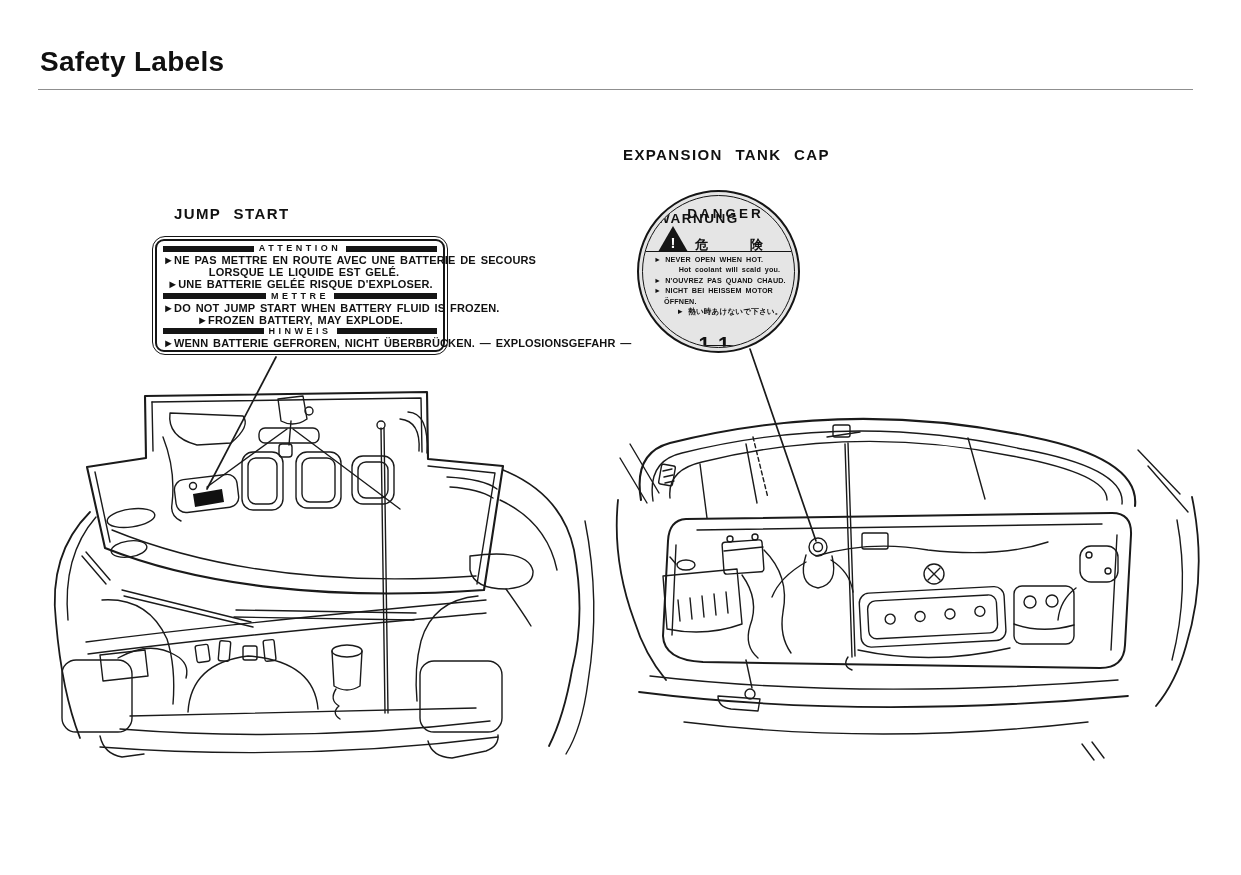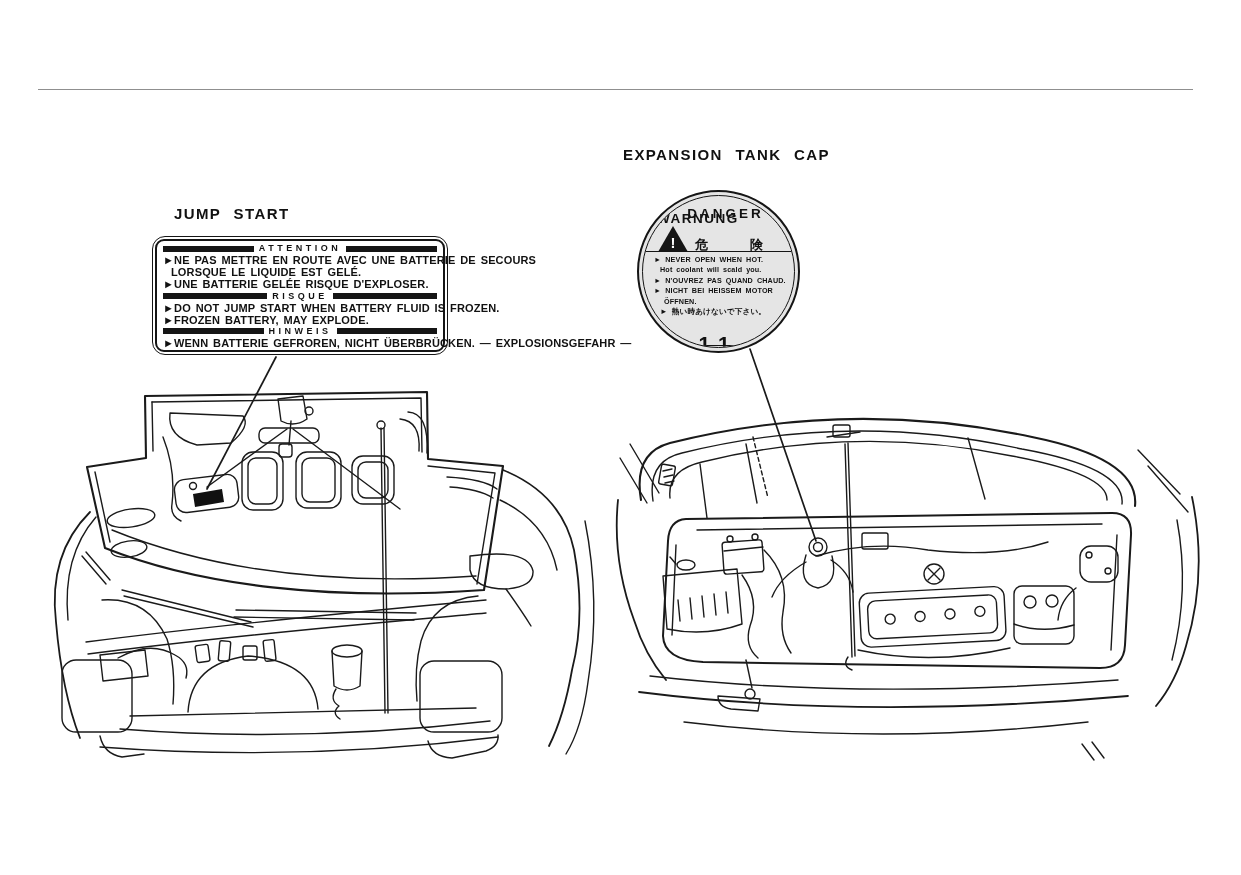--- a/index.html
+++ b/index.html
@@ -12,21 +12,21 @@
   .page-title { position:absolute; left:40px; top:46px; font-size:28px; font-weight:bold; letter-spacing:.3px; }
   .title-rule { position:absolute; left:38px; top:89px; width:1155px; height:0; border-top:1.6px solid #8f8f8f; }
 
   .h-jump { position:absolute; left:174px; top:205px; font-size:15px; font-weight:bold; letter-spacing:1.4px; word-spacing:7px; }
   .h-exp  { position:absolute; left:623px; top:146px; font-size:15px; font-weight:bold; letter-spacing:1.4px; word-spacing:7px; }
 
   
   .jlabel { position:absolute; left:152px; top:236px; width:296px; height:119px;
             border:1.6px solid #151515; border-radius:13px; padding:2px; background:#fff; }
   .jlabel-inner { width:100%; height:100%; border:2.4px solid #151515; border-radius:9px;
-                  padding:3px 6px 2px 6px; display:flex; flex-direction:column; justify-content:space-between; }
+                  padding:3px 6px 2px 6px; display:flex; flex-direction:column; justify-content:space-between;text-align:center; }
   .jsec { display:flex; align-items:center; gap:5px; height:9px; }
   .jbar { flex:1; height:6px; background:#151515; }
   .jhead { font-size:9px; font-weight:bold; letter-spacing:3.5px; line-height:1; white-space:nowrap; }
   .jline { font-size:11px; font-weight:bold; letter-spacing:.15px; word-spacing:1.6px;
            line-height:10px; white-space:nowrap; }
   .jline.ind { padding-left:8px; }
 
   
   .cap { position:absolute; left:637px; top:190px; width:163px; height:163px;
          border:2.6px solid #151515; border-radius:50%; background:#e5e5e5; }
@@ -35,21 +35,21 @@
             font-size:13.5px; font-weight:bold; letter-spacing:3px; }
   .cap-t2 { position:absolute; left:0; right:0; top:15px; text-align:left; padding-left:14px;
             font-size:13.5px; font-weight:bold; letter-spacing:1.5px; }
   .cap-kanji { position:absolute; left:52px; top:40px; width:68px; display:flex; justify-content:space-between;
                font-size:13px; font-weight:bold; font-family:"DejaVu Sans",sans-serif; }
   .cap-tri { position:absolute; left:14px; top:29px; }
   .cap-box { position:absolute; left:-6px; right:-6px; top:55px; height:95px;
              border:1.7px solid #151515; padding:3px 0 0 16px; }
   .cl { font-size:7.2px; font-weight:bold; letter-spacing:.15px; word-spacing:1.8px;
         line-height:10.4px; white-space:nowrap; }
-  .cl.ind1 { padding-left:6px; }
+  .cl.ind1 { padding-left:6px;text-align:center; }
   .cl.ind2 { padding-left:10px; }
   .cl.jp { font-size:7.6px; }
   .cap-val { position:absolute; left:0; right:8px; top:136px; text-align:center;
              font-size:21px; font-weight:bold; letter-spacing:1px; }
 
   
   .footer { position:absolute; left:40px; top:797px; display:flex; align-items:baseline; }
   .pnum { font-size:23px; font-weight:bold; }
   .ptext { margin-left:24px; font-size:15px; font-weight:bold; letter-spacing:.3px; word-spacing:5px; }
 </style>
@@ -214,37 +214,38 @@
         <path d="M746,660 L752,688"></path>
         <circle cx="750" cy="694" r="5"></circle>
         <path d="M718,696 L760,699 L758,711 L731,709 Q718,707 718,696 Z"></path>
         <path d="M1082,744 L1094,760 M1092,742 L1104,758"></path>
       </g>
 
       <path d="M750,349 L816,541" stroke-width="1.7"></path>
     </g>
   </svg>
 
+  <div class="page-title">Safety Labels</div>
   <div class="title-rule"></div>
   <div class="h-jump">JUMP START</div>
   <div class="h-exp">EXPANSION TANK CAP</div>
 
   <div class="jlabel">
     <div class="jlabel-inner">
       <div class="jsec">
         <span class="jbar"></span>
         <span class="jhead">ATTENTION</span>
         <span class="jbar"></span>
       </div>
       <div class="jline">►NE PAS METTRE EN ROUTE AVEC UNE BATTERIE DE SECOURS</div>
       <div class="jline ind">LORSQUE LE LIQUIDE EST GELÉ.</div>
       <div class="jline">►UNE BATTERIE GELÉE RISQUE D'EXPLOSER.</div>
       <div class="jsec">
         <span class="jbar"></span>
-        <span class="jhead">RISQUE</span>
+        <span class="jhead">METTRE</span>
         <span class="jbar"></span>
       </div>
       <div class="jline">►DO NOT JUMP START WHEN BATTERY FLUID IS FROZEN.</div>
       <div class="jline">►FROZEN BATTERY, MAY EXPLODE.</div>
       <div class="jsec">
         <span class="jbar"></span>
         <span class="jhead">HINWEIS</span>
         <span class="jbar"></span>
       </div>
       <div class="jline">►WENN BATTERIE GEFROREN, NICHT ÜBERBRÜCKEN. — EXPLOSIONSGEFAHR —</div>

